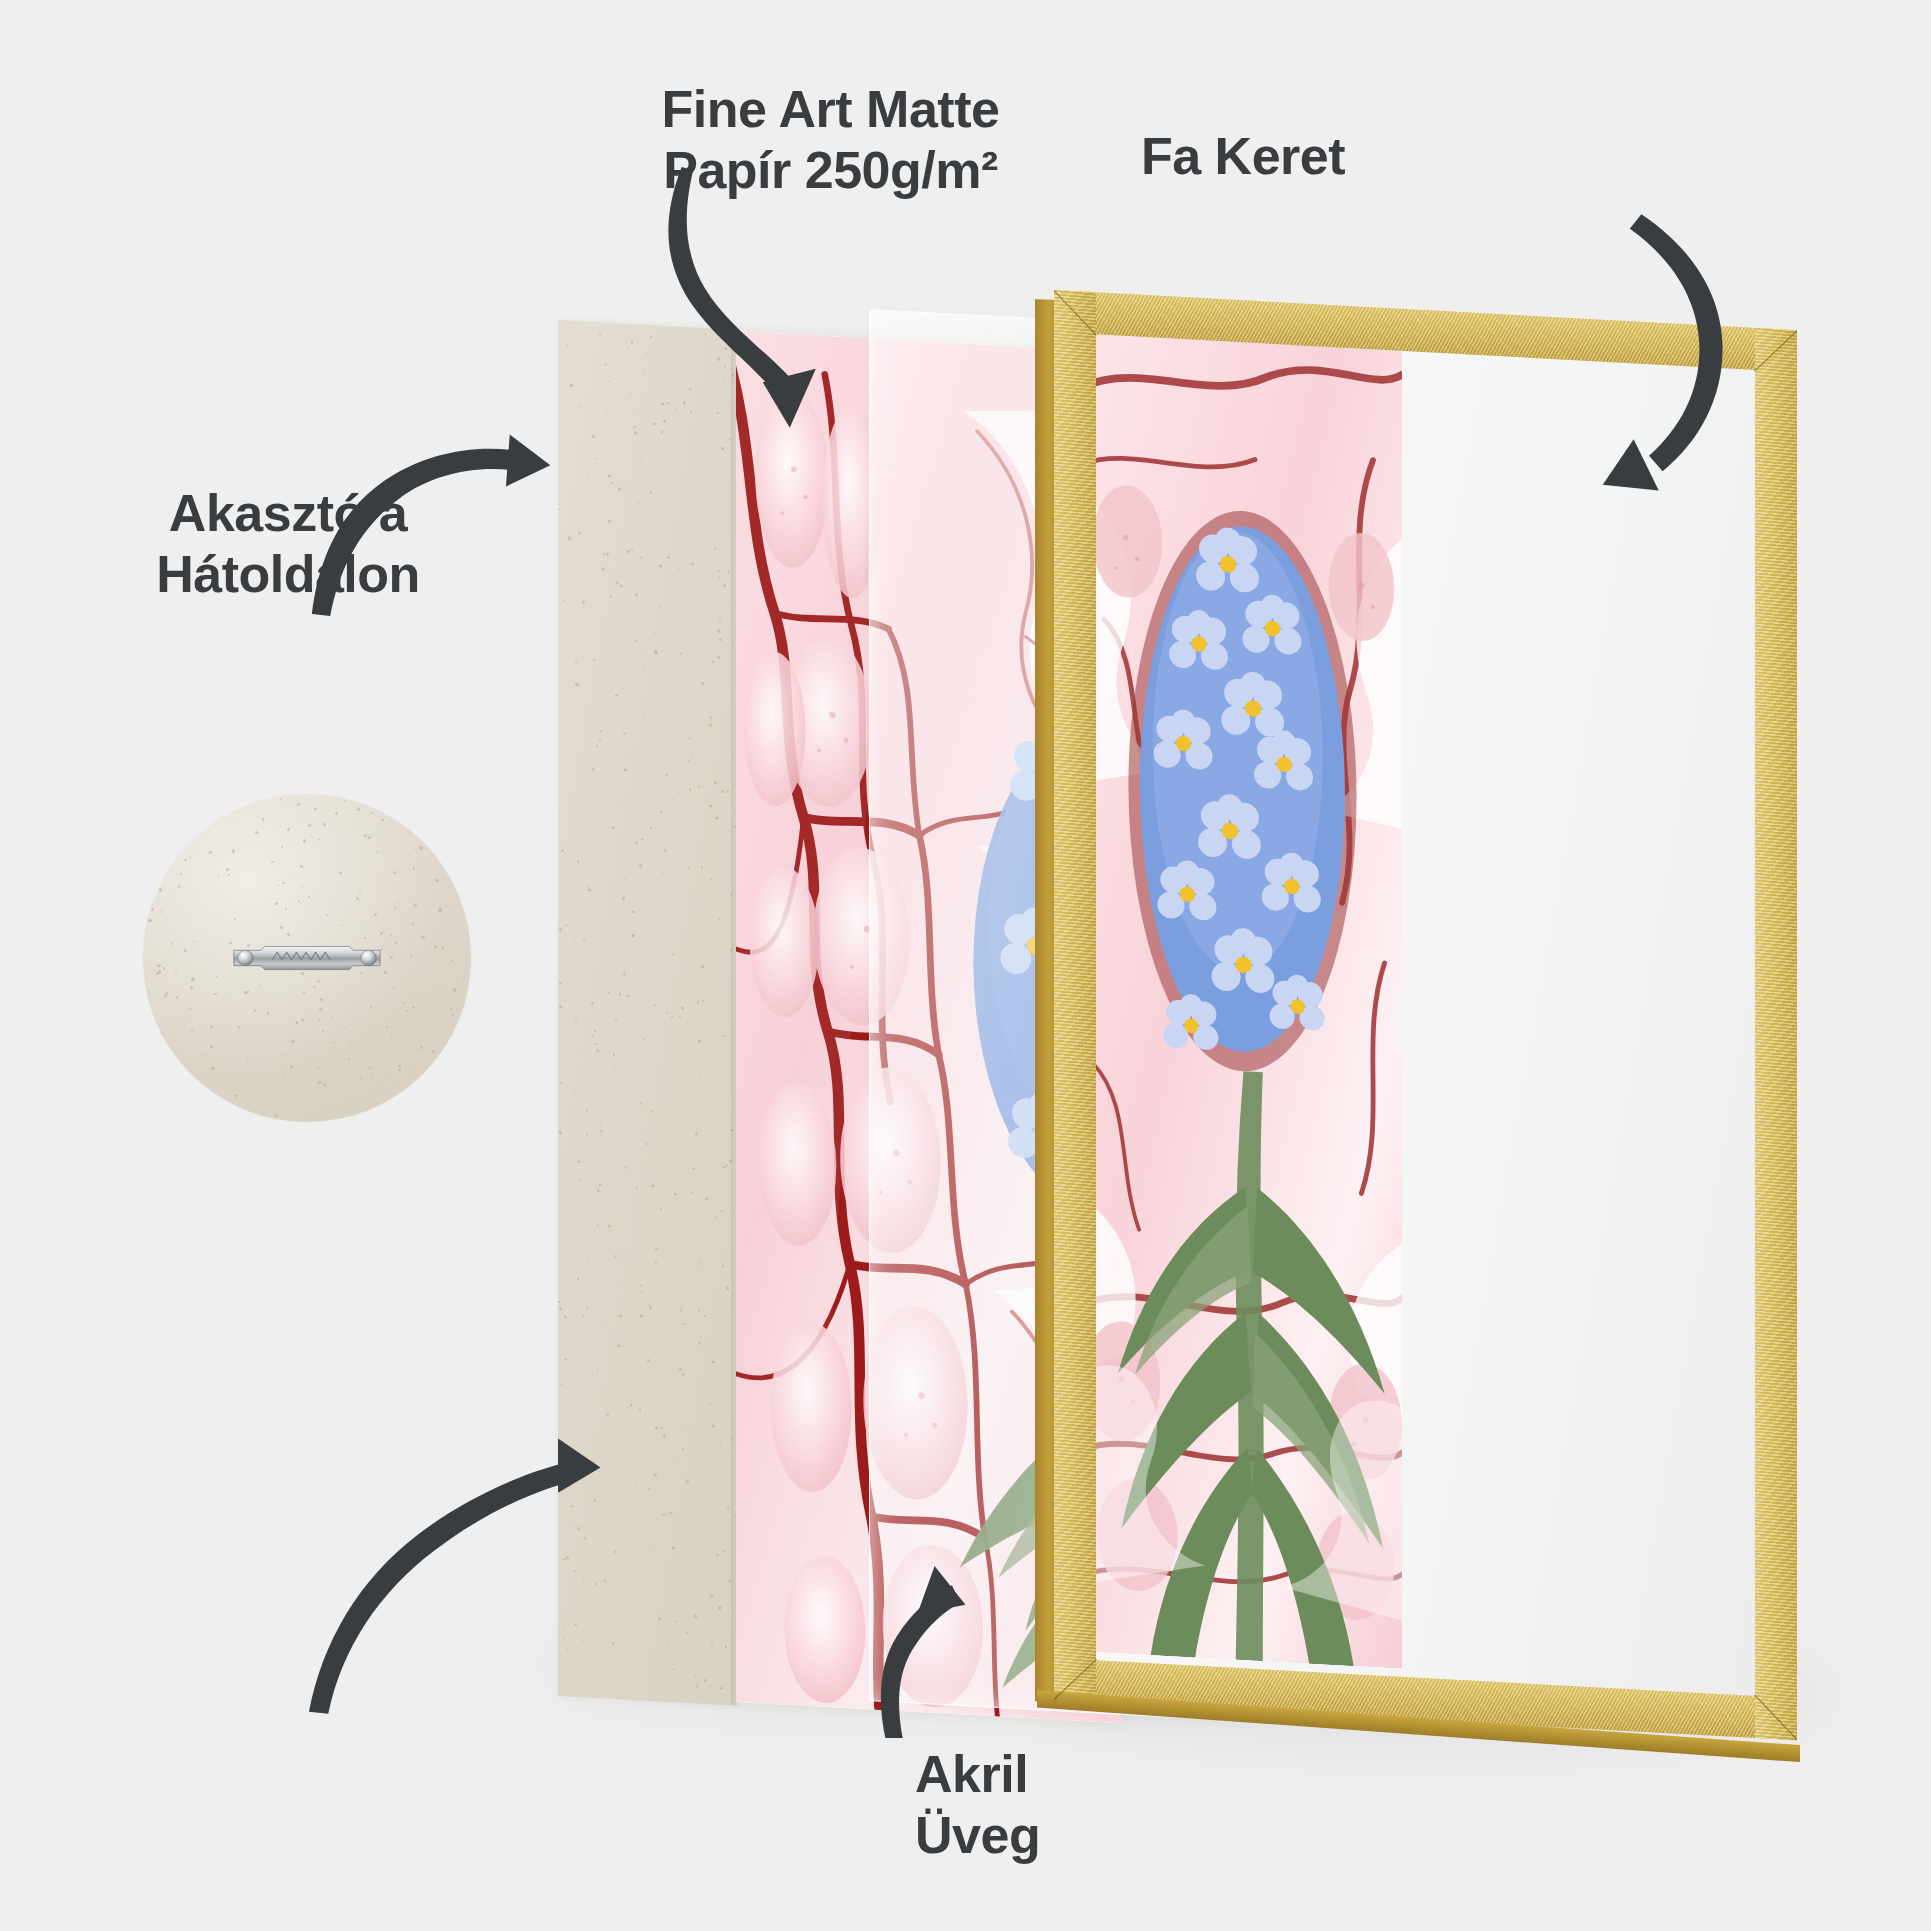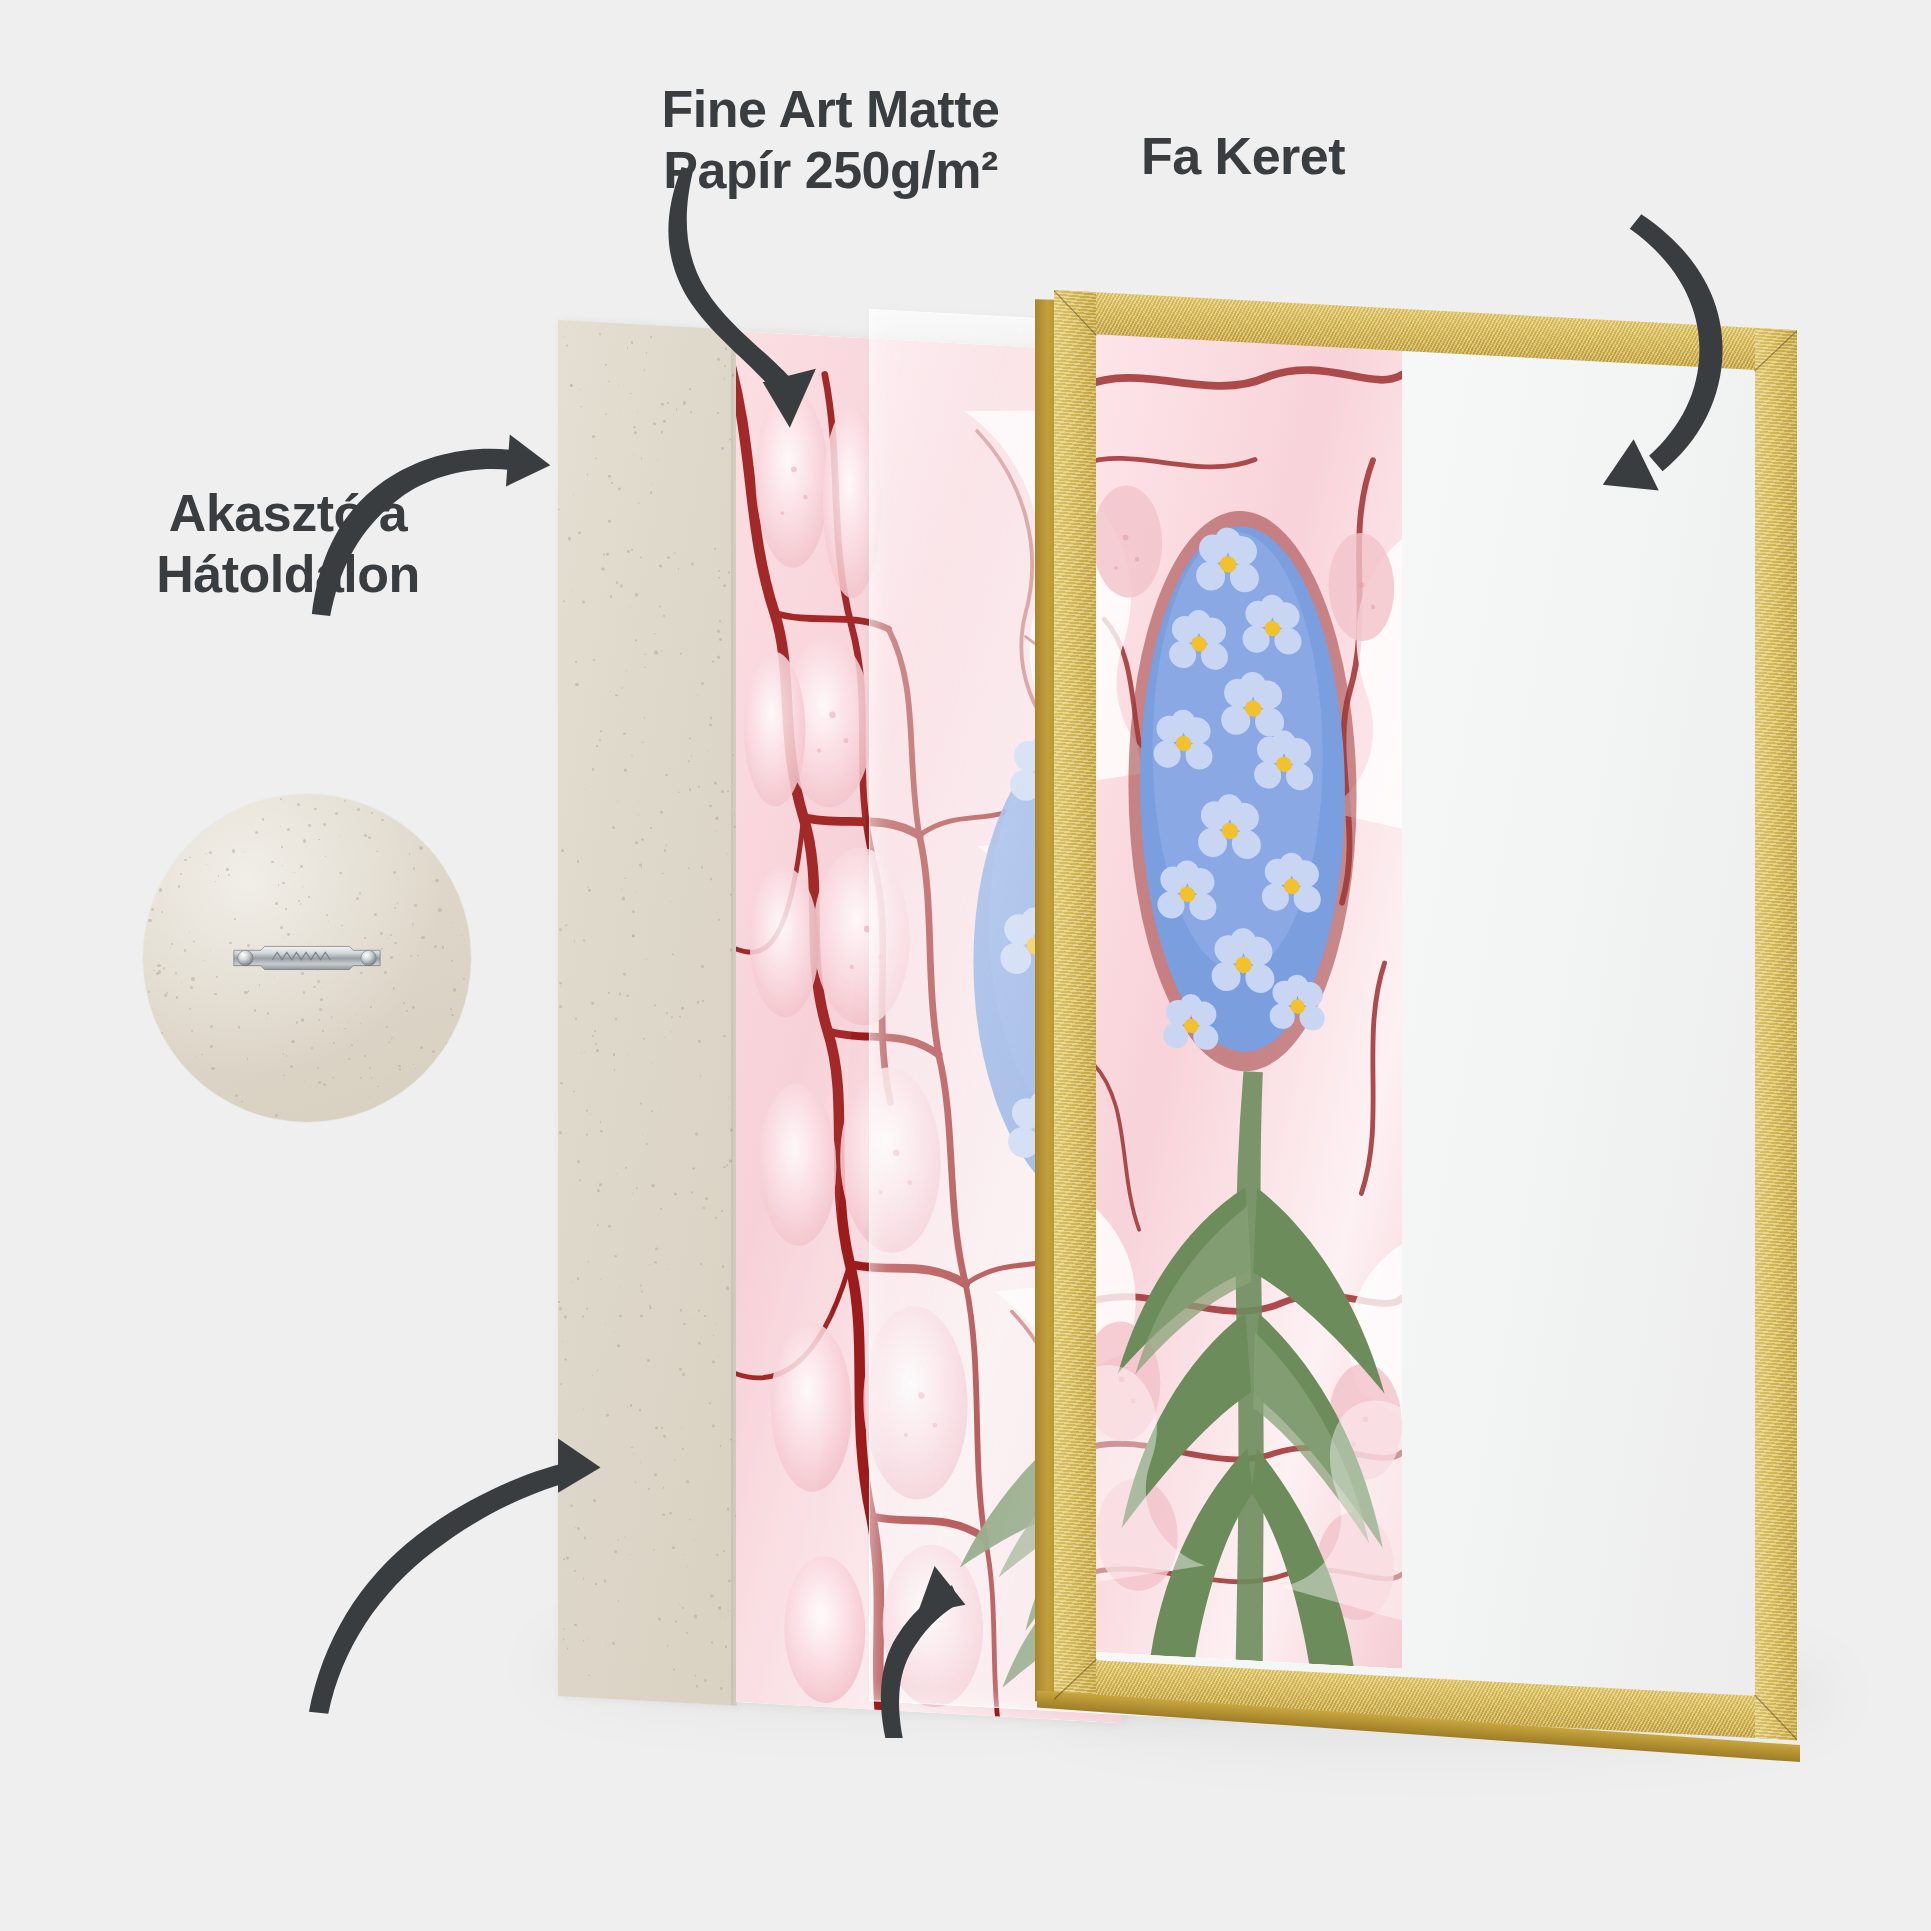--- a/index.html
+++ b/index.html
@@ -1205,15 +1205,17 @@
 
   <div class="label center" style="left:618px;top:79px;width:425px;">Fine Art Matte
 Papír 250g/m²</div>
 
   <div class="label center" style="left:114px;top:483px;width:348px;">Akasztó a
 Hátoldalon</div>
 
   <div class="label center" style="left:1108px;top:126px;width:270px;">Fa Keret</div>
 
 
+  <div class="label left" style="left:915px;top:1744px;width:309px;">Akril
+Üveg</div>
 
 </div>
 
 
 </body></html>

